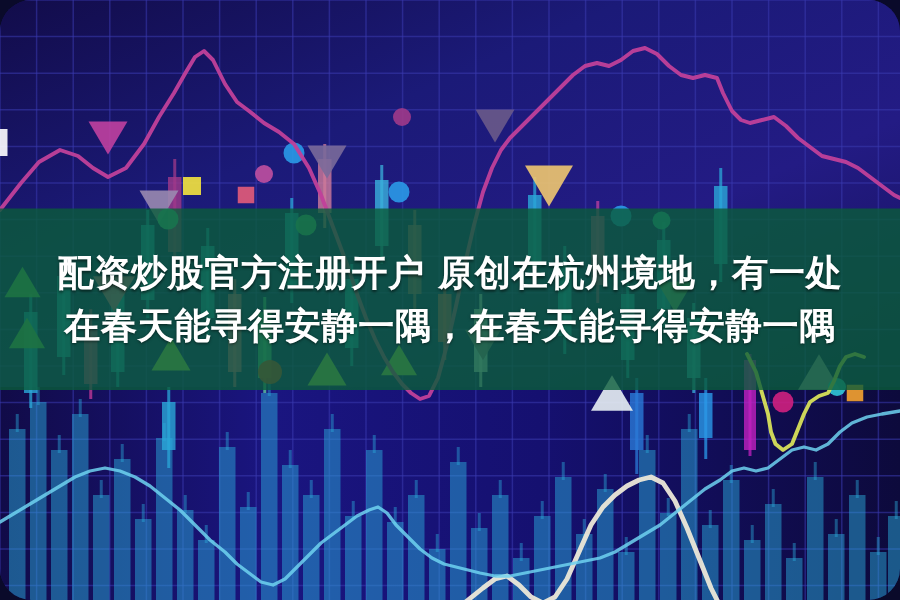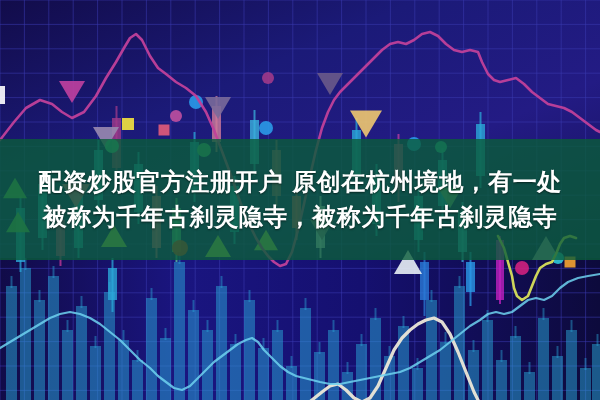--- a/index.html
+++ b/index.html
@@ -2,20 +2,21 @@
 <html><head>
 <meta charset="utf-8">
 <style>
   html,body{margin:0;padding:0;background:#0a0a2a;}
   #stage{
     position:relative;
     width:600px;height:400px;
     overflow:hidden;
     font-family:"DejaVu Sans","Liberation Sans",sans-serif;
     background:#14105a;
+    border-radius:21px;
   }
   .layer{position:absolute;left:0;top:0;width:600px;height:400px;}
   svg.layer{display:block;}
 
   
   #band{
     position:absolute;left:0;top:139px;width:600px;height:121px;
     background:rgba(10,92,58,0.80);
     mix-blend-mode:normal;
     z-index:6;
@@ -284,16 +285,16 @@
       <path d="M0 140 L14 122 L26 108 L40 100 L52 104 L62 112 L72 118 L84 112 L96 96 L106 78 L116 62 L124 48 L130 38 L136 34 L142 40 L150 56 L158 68 L166 74 L176 82 L186 88 L196 96 L206 112 L214 130 L220 146 L226 162 L232 178 L238 196 L244 212 L250 226 L256 238 L262 248 L268 256 L274 262 L280 266 L286 264 L292 252 L298 230 L304 204 L310 176 L316 150 L322 128 L328 112 L334 100 L340 92 L346 86 L352 80 L358 74 L366 66 L374 58 L382 50 L390 44 L398 42 L406 44 L414 40 L422 34 L430 32 L438 36 L446 44 L454 50 L462 52 L470 50 L478 52 L482 62 L488 74 L494 80 L500 82 L508 80 L516 78 L524 84 L532 92 L540 98 L548 104 L556 106 L564 108 L572 112 L580 118 L588 124 L596 130 L600 132" fill="none" stroke="#c0409a" stroke-width="2.6" stroke-linejoin="round" stroke-linecap="round" opacity="0.95"></path>
       <path d="M300 410 L312 400 L322 392 L330 386 L338 384 L346 390 L354 398 L362 402 L370 398 L378 386 L386 368 L394 350 L402 338 L410 330 L418 324 L426 320 L434 318 L442 322 L450 334 L458 352 L466 372 L474 392 L482 408 L490 420" fill="none" stroke="#ece8d8" stroke-width="3.2" stroke-linejoin="round" stroke-linecap="round" opacity="0.95"></path>
       <path d="M498 236 L504 248 L508 262 L512 276 L514 288 L517 296 L522 300 L528 296 L532 286 L536 276 L540 268 L546 264 L552 262 L556 254 L560 244 L564 238 L570 236 L576 238" fill="none" stroke="#d8e05a" stroke-width="2.6" stroke-linejoin="round" stroke-linecap="round" opacity="0.95"></path>
       <path d="M0 348 L10 342 L20 336 L30 330 L40 324 L50 318 L60 314 L70 312 L80 314 L90 318 L100 324 L110 332 L120 340 L130 350 L140 360 L150 368 L158 376 L166 382 L174 388 L182 390 L190 386 L198 378 L206 370 L214 362 L222 356 L230 350 L238 344 L246 340 L252 338 L258 342 L264 350 L272 358 L280 366 L288 372 L296 376 L304 378 L312 380 L320 382 L330 384 L340 384 L350 382 L360 380 L370 378 L380 376 L390 374 L400 372 L410 368 L420 362 L430 356 L440 350 L450 342 L460 334 L470 326 L480 320 L488 314 L496 312 L504 314 L512 312 L520 306 L528 300 L536 298 L544 300 L552 296 L560 288 L568 282 L578 278 L588 276 L600 274" fill="none" stroke="#6fd2f0" stroke-width="2.2" stroke-linejoin="round" stroke-linecap="round" opacity="0.85"></path>
     </svg>
 
   <div id="band"></div>
 
   <div id="text-block">
     <div class="headline">配资炒股官方注册开户 原创在杭州境地，有一处</div>
-    <div class="headline">被称为千年古刹灵隐寺，被称为千年古刹灵隐寺</div>
+    <div class="headline">在春天能寻得安静一隅，在春天能寻得安静一隅</div>
   </div>
 
 </div>
 
 </body></html>

